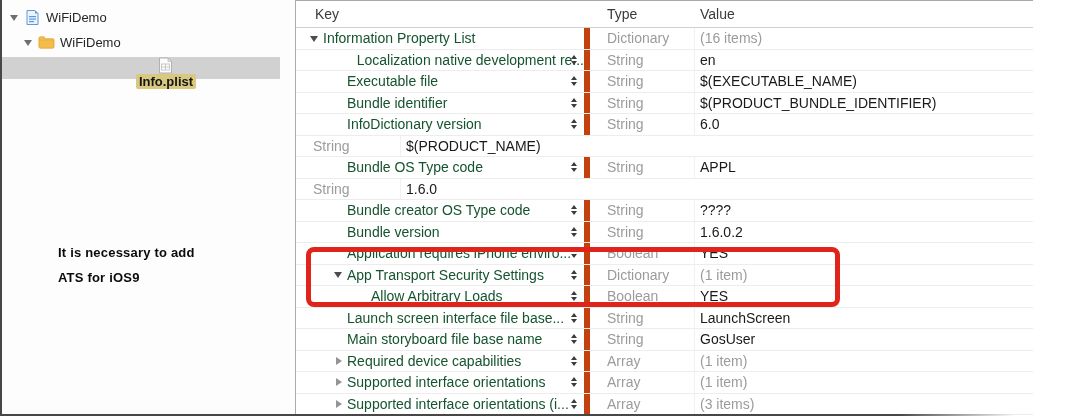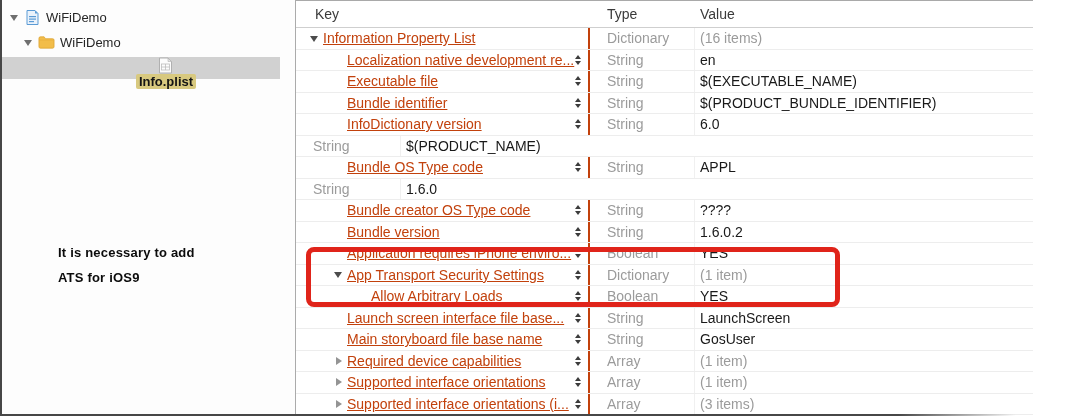--- a/index.html
+++ b/index.html
@@ -27,21 +27,21 @@
                  background:#fff; border-top:1px solid #a9a9a9; font-size:14px; }
   .thead { display:flex; height:27px; align-items:center; border-bottom:1px solid #cfcfcf;
            color:#3a3a3a; }
   .th { flex:none; }
   .th.key   { width:294px; padding-left:19px; }
   .th.type  { width:105px; padding-left:17px; }
   .th.value { padding-left:5px; }
 
   .row { display:flex; height:21.5px; border-bottom:1px solid #ededed; align-items:stretch; }
   .cell { display:flex; align-items:center; overflow:hidden; white-space:nowrap; }
-  .cell.key   { width:294px; position:relative; border-right:2px solid #c2410c; color:#c2410c;text-decoration:underline; }
+  .cell.key   { width:294px; position:relative; border-right:6px solid #c2410c; color:#14532d; }
   .cell.type  { width:105px; padding-left:17px; border-right:1px solid #f0f0f0; color:#9b9b9b; }
   .cell.value { flex:1; padding-left:5px; color:#191919; }
   .cell.value.muted { color:#9b9b9b; }
 
   .disc { width:13px; flex:none; display:flex; align-items:center; justify-content:flex-start; }
   .disc i { display:block; }
   .disc.open i   { width:0;height:0;border:4px solid transparent;border-top:6px solid #4c4c4c;margin-top:5px; }
   .disc.closed i { width:0;height:0;border:4px solid transparent;border-left:6px solid #949494;margin-left:2px; }
 
   .stepper { position:absolute; right:7px; top:50%; transform:translateY(-50%);
@@ -122,21 +122,21 @@
               <i></i>
             </span>
       <span class="ktext">Information Property List</span>
 
     </div>
     <div class="cell type">Dictionary</div>
     <div class="cell value muted">(16 items)</div>
   </div>
 
   <div class="row">
-    <div class="cell key" style="padding-left: 38px;">
+    <div class="cell key" style="padding-left: 38px; justify-content: flex-end;">
       <span class="disc" style="visibility: hidden;">
               <i></i>
             </span>
       <span class="ktext">Localization native development re...</span>
       <span class="stepper">
               <i class="up"></i>
               <i class="dn"></i>
             </span>
     </div>
     <div class="cell type">String</div>

